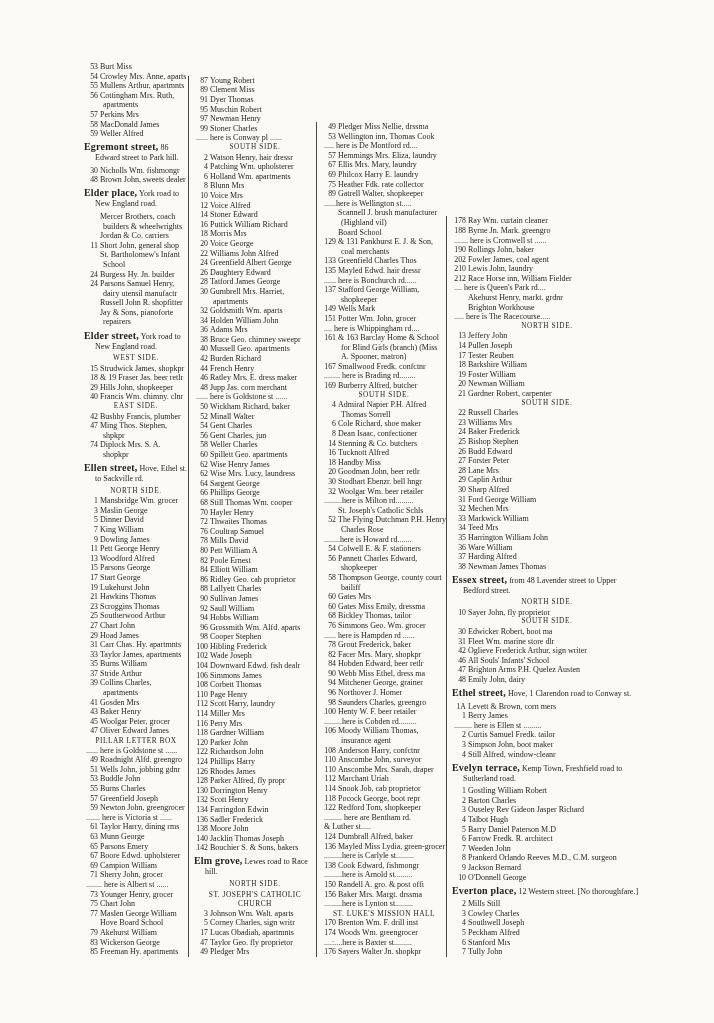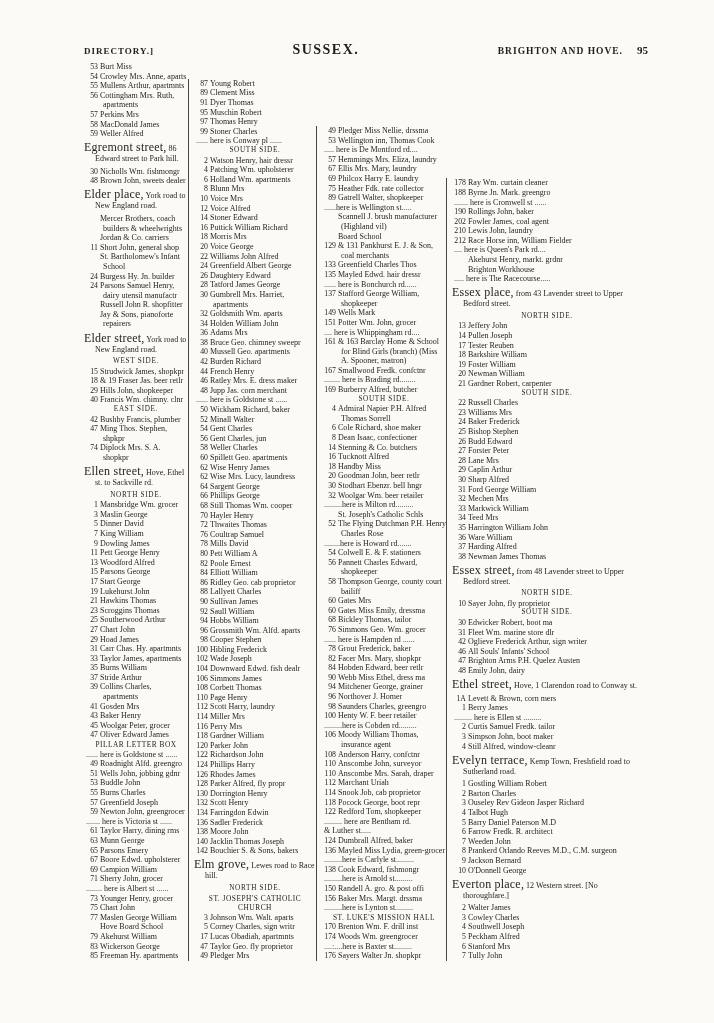--- a/index.html
+++ b/index.html
@@ -40,42 +40,36 @@
   .e .n{
     display:inline-block;width:14px;padding-right:2px;
     text-align:right;text-indent:0;
     font-size:7.8px;
   }
   .h{
     margin:3.5px 0 2.5px;
     padding-left:11px;text-indent:-11px;
     line-height:10px;
   }
-  .h .b{font-weight:normal;font-size:12px;letter-spacing:.2px;}
+  .h .b{font-weight:bold;font-size:10px;letter-spacing:.2px;}
   .s{
     text-align:center;
     font-size:7.2px;letter-spacing:.7px;
     line-height:9.6px;
   }
   .i{padding-left:2px;white-space:nowrap;overflow:hidden;}
   .c{
     text-align:center;
     font-size:7.4px;letter-spacing:.5px;
   }
 </style>
 </head>
 <body>
 
 <div class="page">
-  <div class="header">
-    <span class="hdr-left">DIRECTORY.]</span>
-    <span class="hdr-center">SUSSEX.</span>
-    <span class="hdr-right">BRIGHTON AND HOVE.</span>
-    <span class="hdr-page">95</span>
-  </div>
 
   <div class="cols">
     <div class="col c1">
         <div class="e"><span class="n">53</span><span>Burt Miss</span></div>
         <div class="e"><span class="n">54</span><span>Crowley Mrs. Anne, aparts</span></div>
         <div class="e"><span class="n">55</span><span>Mullens Arthur, apartmnts</span></div>
         <div class="e"><span class="n">56</span><span>Cottingham Mrs. Ruth, apartments</span></div>
         <div class="e"><span class="n">57</span><span>Perkins Mrs</span></div>
         <div class="e"><span class="n">58</span><span>MacDonald James</span></div>
         <div class="e"><span class="n">59</span><span>Weller Alfred</span></div>
@@ -149,21 +143,21 @@
         <div class="e"><span class="n"></span><span>Hove Board School</span></div>
         <div class="e"><span class="n">79</span><span>Akehurst William</span></div>
         <div class="e"><span class="n">83</span><span>Wickerson George</span></div>
         <div class="e"><span class="n">85</span><span>Freeman Hy. apartments</span></div>
       </div>
     <div class="col c2 col-sep">
         <div class="e"><span class="n">87</span><span>Young Robert</span></div>
         <div class="e"><span class="n">89</span><span>Clement Miss</span></div>
         <div class="e"><span class="n">91</span><span>Dyer Thomas</span></div>
         <div class="e"><span class="n">95</span><span>Muschin Robert</span></div>
-        <div class="e"><span class="n">97</span><span>Thomas Henry</span></div>
+        <div class="e"><span class="n">97</span><span>Newman Henry</span></div>
         <div class="e"><span class="n">99</span><span>Stoner Charles</span></div>
         <div class="i">...... here is Conway pl ......</div>
         <div class="s">SOUTH SIDE.</div>
         <div class="e"><span class="n">2</span><span>Watson Henry, hair dressr</span></div>
         <div class="e"><span class="n">4</span><span>Patching Wm. upholsterer</span></div>
         <div class="e"><span class="n">6</span><span>Holland Wm. apartments</span></div>
         <div class="e"><span class="n">8</span><span>Blunn Mrs</span></div>
         <div class="e"><span class="n">10</span><span>Voice Mrs</span></div>
         <div class="e"><span class="n">12</span><span>Voice Alfred</span></div>
         <div class="e"><span class="n">14</span><span>Stoner Edward</span></div>
@@ -325,21 +319,20 @@
         <div class="e"><span class="n">188</span><span>Byrne Jn. Mark. greengro</span></div>
         <div class="i">....... here is Cromwell st ......</div>
         <div class="e"><span class="n">190</span><span>Rollings John, baker</span></div>
         <div class="e"><span class="n">202</span><span>Fowler James, coal agent</span></div>
         <div class="e"><span class="n">210</span><span>Lewis John, laundry</span></div>
         <div class="e"><span class="n">212</span><span>Race Horse inn, William Fielder</span></div>
         <div class="i">.... here is Queen's Park rd....</div>
         <div class="e"><span class="n"></span><span>Akehurst Henry, markt. grdnr</span></div>
         <div class="e"><span class="n"></span><span>Brighton Workhouse</span></div>
         <div class="i">..... here is The Racecourse.....</div>
-        <div class="h"><span class="b">Essex place,</span> from 43 Lavender street to Upper Bedford street.</div>
         <div class="s">NORTH SIDE.</div>
         <div class="e"><span class="n">13</span><span>Jeffery John</span></div>
         <div class="e"><span class="n">14</span><span>Pullen Joseph</span></div>
         <div class="e"><span class="n">17</span><span>Tester Reuben</span></div>
         <div class="e"><span class="n">18</span><span>Barkshire William</span></div>
         <div class="e"><span class="n">19</span><span>Foster William</span></div>
         <div class="e"><span class="n">20</span><span>Newman William</span></div>
         <div class="e"><span class="n">21</span><span>Gardner Robert, carpenter</span></div>
         <div class="s">SOUTH SIDE.</div>
         <div class="e"><span class="n">22</span><span>Russell Charles</span></div>
@@ -381,21 +374,21 @@
         <div class="e"><span class="n">2</span><span>Barton Charles</span></div>
         <div class="e"><span class="n">3</span><span>Ouseley Rev Gideon Jasper Richard</span></div>
         <div class="e"><span class="n">4</span><span>Talbot Hugh</span></div>
         <div class="e"><span class="n">5</span><span>Barry Daniel Paterson M.D</span></div>
         <div class="e"><span class="n">6</span><span>Farrow Fredk. R. architect</span></div>
         <div class="e"><span class="n">7</span><span>Weeden John</span></div>
         <div class="e"><span class="n">8</span><span>Prankerd Orlando Reeves M.D., C.M. surgeon</span></div>
         <div class="e"><span class="n">9</span><span>Jackson Bernard</span></div>
         <div class="e"><span class="n">10</span><span>O'Donnell George</span></div>
         <div class="h"><span class="b">Everton place,</span> 12 Western street. [No thoroughfare.]</div>
-        <div class="e"><span class="n">2</span><span>Walter James</span></div>
+        <div class="e"><span class="n">2</span><span>Mills Still</span></div>
         <div class="e"><span class="n">3</span><span>Cowley Charles</span></div>
         <div class="e"><span class="n">4</span><span>Southwell Joseph</span></div>
         <div class="e"><span class="n">5</span><span>Peckham Alfred</span></div>
         <div class="e"><span class="n">6</span><span>Stanford Mrs</span></div>
         <div class="e"><span class="n">7</span><span>Tully John</span></div>
       </div>
   </div>
 </div>
 
 </body></html>

